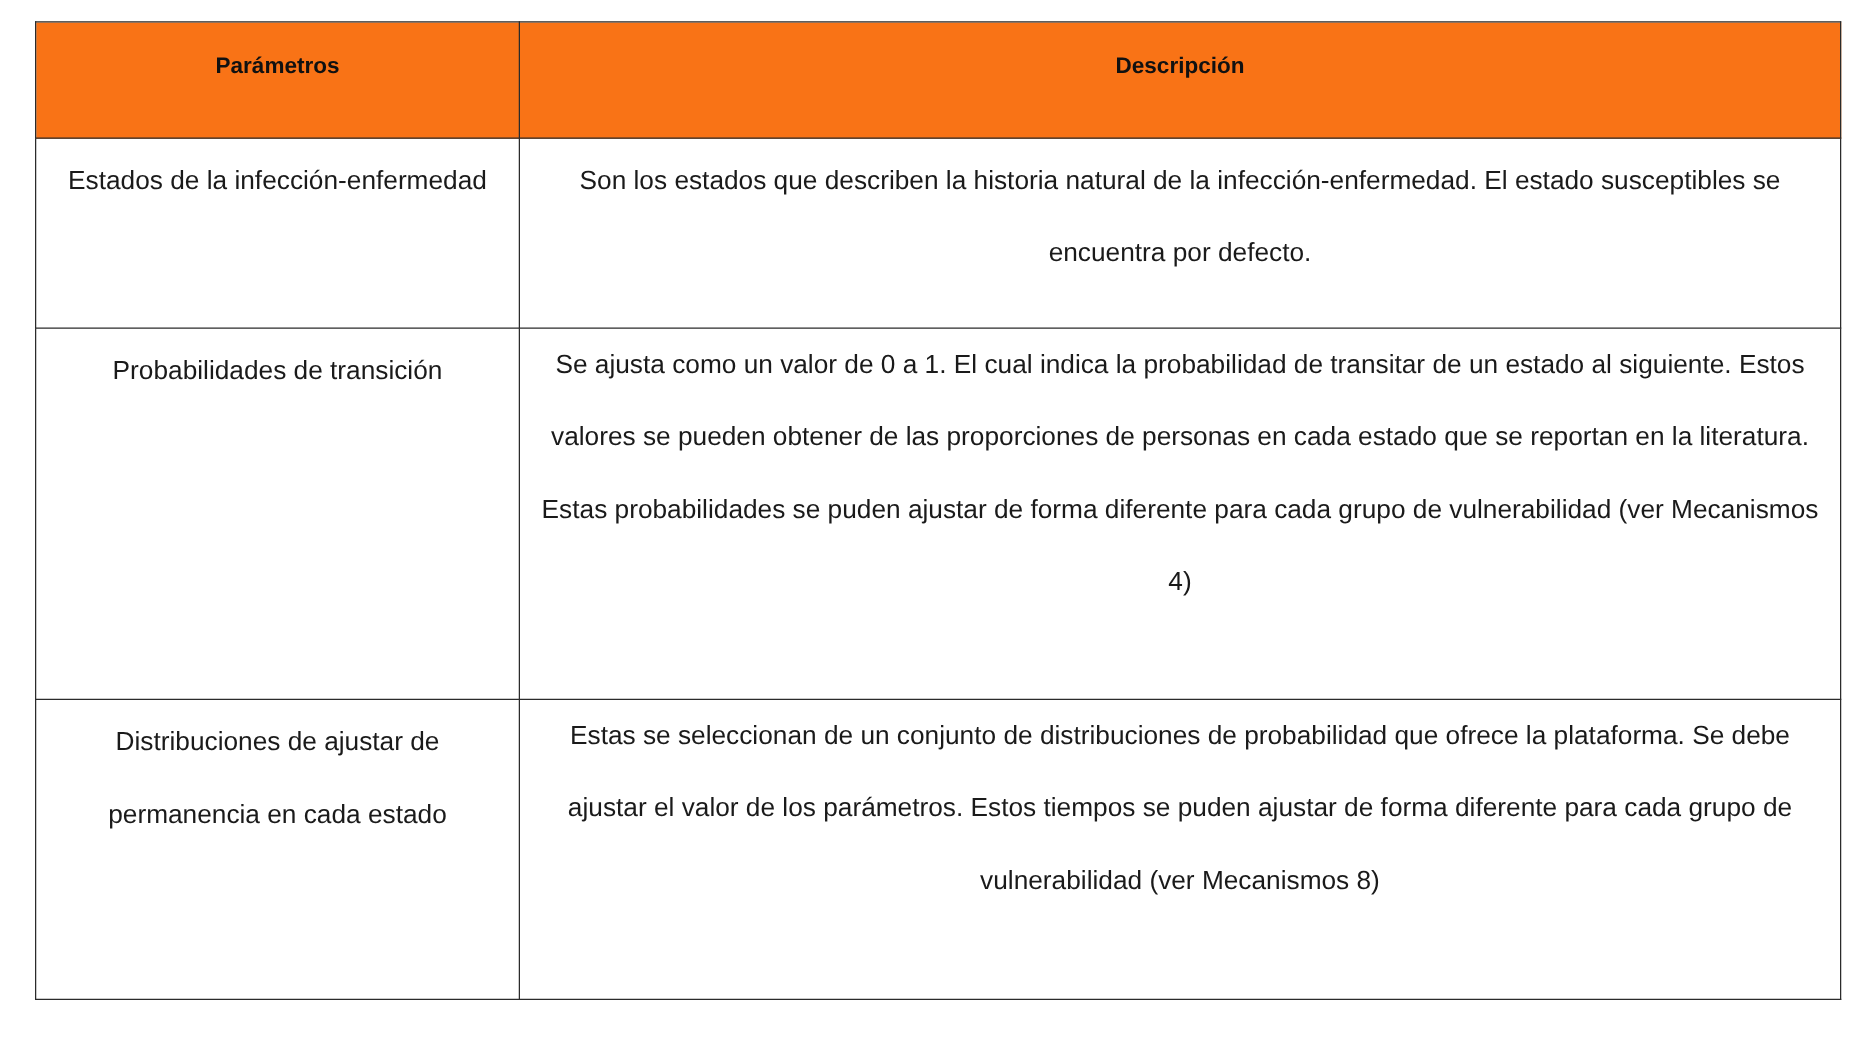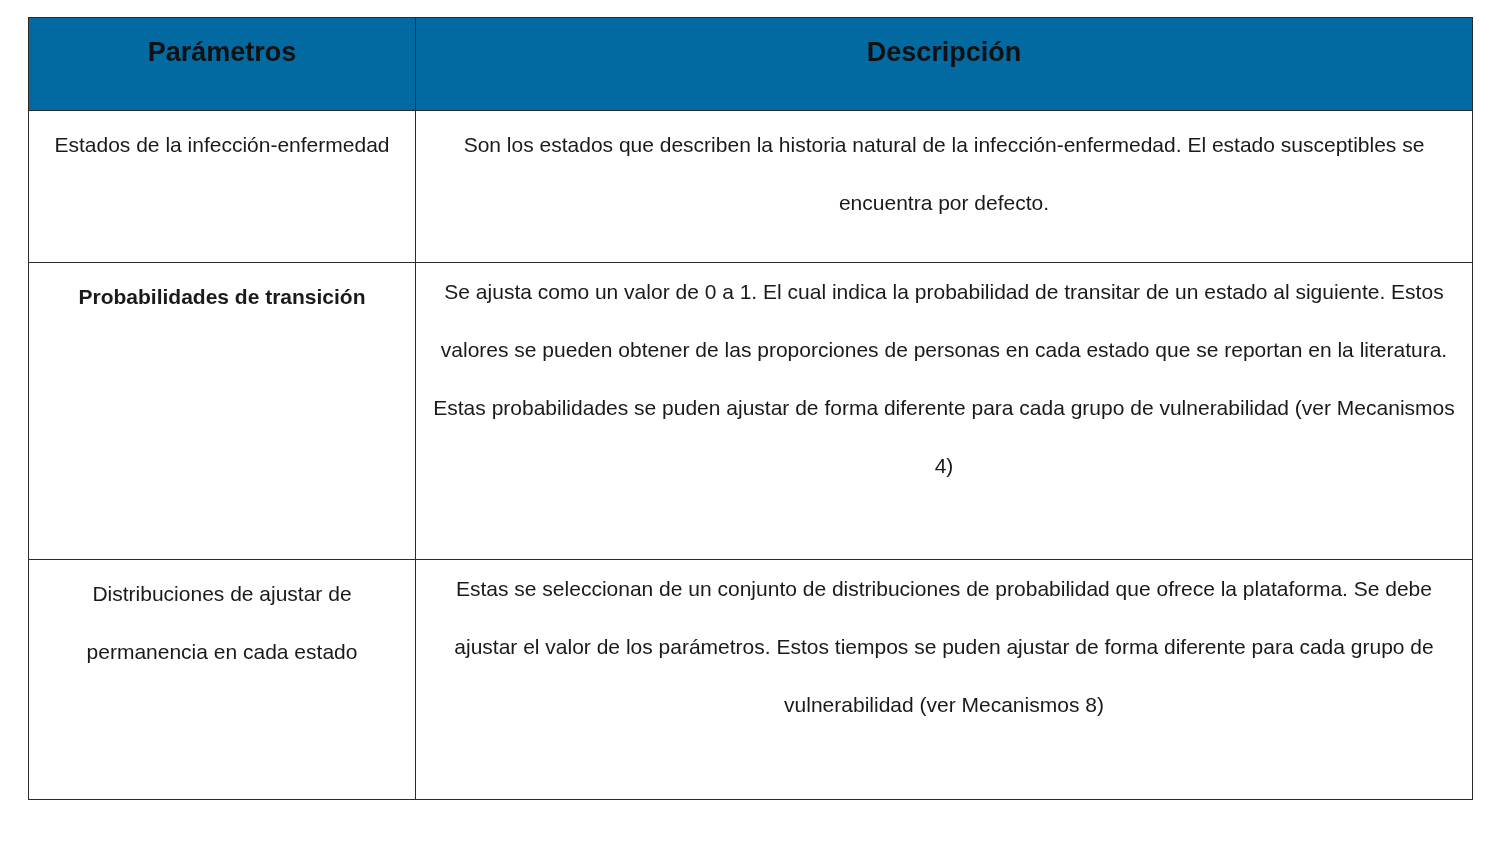--- a/index.html
+++ b/index.html
@@ -1,29 +1,29 @@
 <!DOCTYPE html>
 <html><head>
 <meta charset="utf-8">
 <style>
   html, body { margin: 0; padding: 0; background: #ffffff; }
   body { width: 1500px; height: 844px; position: relative; overflow: hidden;
          font-family: "Liberation Sans", "DejaVu Sans", sans-serif; color: #1a1a1a; }
   table { position: absolute; left: 28px; top: 17px; width: 1444px;
           border-collapse: collapse; table-layout: fixed; }
   td, th { border: 1.5px solid #2b2b2b; text-align: center; vertical-align: top; padding: 0 8px; }
-  th { background: #0369a1; font-weight: bold; font-size: 27px; height: 92px;
+  th { background: #f97316; font-weight: bold; font-size: 18px; height: 92px;
        line-height: 68px; vertical-align: top; color: #111; }
   col.c1 { width: 387px; }
   col.c2 { width: 1057px; }
   td { font-size: 21px; line-height: 58px; }
   tr.r1 td { height: 152px; padding-top: 5px; box-sizing: border-box; }
   tr.r2 td { height: 291px; }
   tr.r3 td { height: 234px; }
-  tr.r2 td.param { padding-top: 5px; font-weight: bold; }
+  tr.r2 td.param { padding-top: 5px; }
   tr.r3 td.param { padding-top: 5px; }
   tr.r2 td.desc, tr.r3 td.desc { padding-top: 0; line-height: 58px; margin-top: 48px; }
 </style>
 </head>
 <body>
 
 <table>
   <colgroup>
       <col class="c1">
       <col class="c2">

